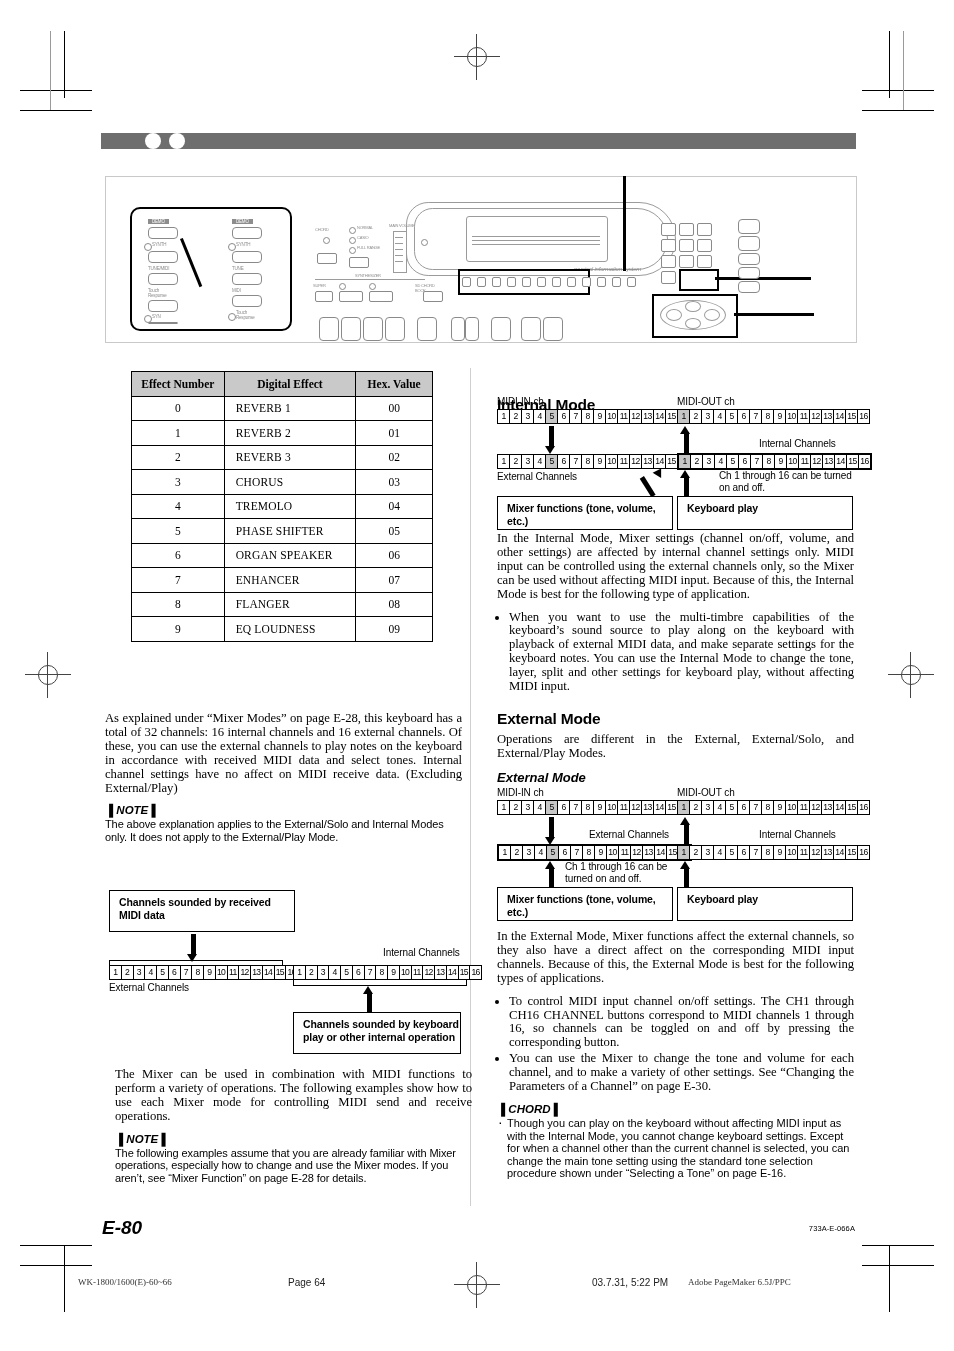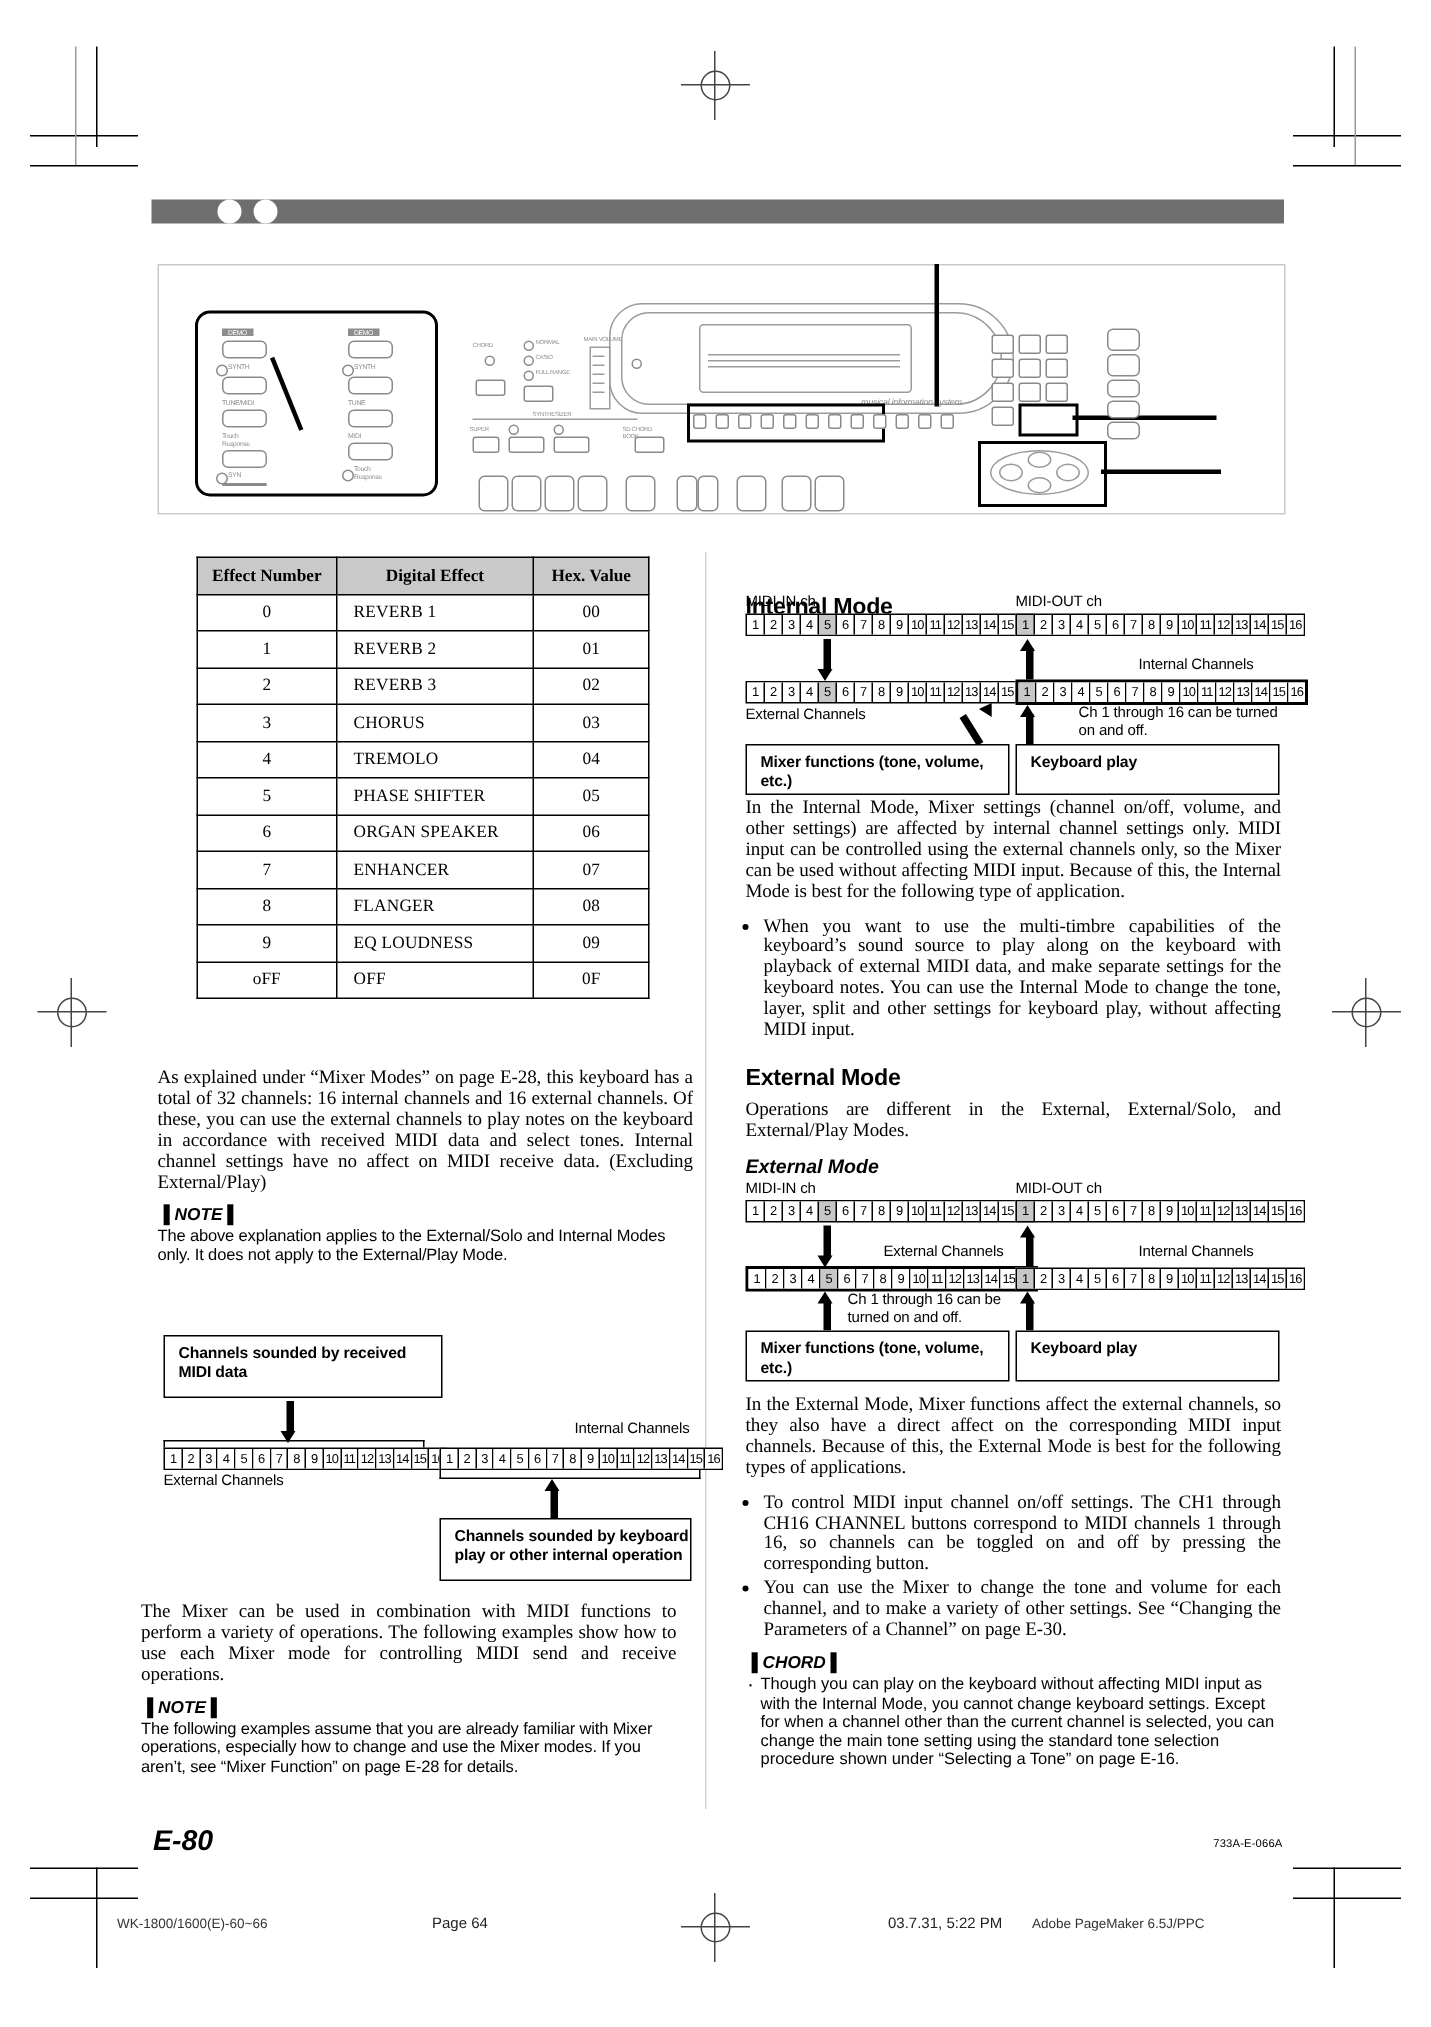--- a/index.html
+++ b/index.html
@@ -87,21 +87,21 @@
   .head.down{border-left:5.5px solid transparent;border-right:5.5px solid transparent;border-top:8px solid #000;}
   .head.up{border-left:5.5px solid transparent;border-right:5.5px solid transparent;border-bottom:8px solid #000;}
   .brk{position:absolute;border:1px solid #000;border-bottom:none;height:5px;}
   .brk.down{border:1px solid #000;border-top:none;height:5px;}
 
   
   #pageno{position:absolute;left:102px;top:1217px;font-family:"Liberation Sans",sans-serif;
       font-style:italic;font-weight:bold;font-size:19px;}
   #docref{position:absolute;right:99px;top:1224px;font-family:"Liberation Sans",sans-serif;
       font-size:7.5px;letter-spacing:.1px;}
-  .fmeta{position:absolute;top:1277px;font-family:Liberation Sans, sans-serif;font-size:9px;
+  .fmeta{position:absolute;top:1277px;font-family:Liberation Serif, serif;font-size:9px;
       color:#333;white-space:nowrap;}
   .fmeta.sans{font-family:"Liberation Sans",sans-serif;font-size:10px;color:#222;}
   #vrule{position:absolute;left:470px;top:368px;width:1px;height:838px;background:#cfcfcf;}
 </style>
 </head>
 <body>
 
 <div>
   <div class="cmark h" style="left:20px;top:90px;width:72px;"></div>
   <div class="cmark v" style="left:64px;top:31px;height:67px;"></div>
@@ -345,25 +345,20 @@
       <tr>
         <td>8</td>
         <td class="eff">FLANGER</td>
         <td>08</td>
       </tr>
       <tr>
         <td>9</td>
         <td class="eff">EQ LOUDNESS</td>
         <td>09</td>
       </tr>
-      <tr>
-        <td>oFF</td>
-        <td class="eff">OFF</td>
-        <td>0F</td>
-      </tr>
     </tbody>
 </table>
 
 <div class="col" style="left:105px;top:712px;">
   <p class="body">As explained under “Mixer Modes” on page E-28, this keyboard has a total of 32 channels: 16 internal channels and 16 external channels. Of these, you can use the external channels to play notes on the keyboard in accordance with received MIDI data and select tones. Internal channel settings have no affect on MIDI receive data. (Excluding External/Play)</p>
   <div class="notehdr">▐ NOTE ▌</div>
   <p class="notebody">The above explanation applies to the External/Solo and Internal Modes only. It does not apply to the External/Play Mode.</p>
 </div>
 
 <div class="diag" style="left:105px;top:890px;width:360px;height:165px;">
@@ -415,21 +410,21 @@
     </div>
   <div class="brk down" style="left:188px;top:90px;width:172px;"></div>
   <div class="arrow" style="left:258px;top:96px;">
     <div class="shaft" style="left:3.5px;top:6px;width:5px;height:22px;"></div>
     <div class="head up" style="left:0;top:0;"></div>
   </div>
   <div class="dbox" style="left:188px;top:122px;width:168px;height:42px;">Channels sounded by keyboard
 play or other internal operation</div>
 </div>
 
-<div class="col" style="left:94px;top:1068px;">
+<div class="col" style="left:115px;top:1068px;">
   <p class="body">The Mixer can be used in combination with MIDI functions to perform a variety of operations. The following examples show how to use each Mixer mode for controlling MIDI send and receive operations.</p>
   <div class="notehdr">▐ NOTE ▌</div>
   <p class="notebody">The following examples assume that you are already familiar with Mixer operations, especially how to change and use the Mixer modes. If you aren’t, see “Mixer Function” on page E-28 for details.</p>
 </div>
 
 <div class="col" style="left:497px;top:368px;margin-top:28px;">
   <h2 class="h2">Internal Mode</h2>
 </div>
 
 <div class="diag" style="left:497px;top:396px;width:357px;height:125px;">

